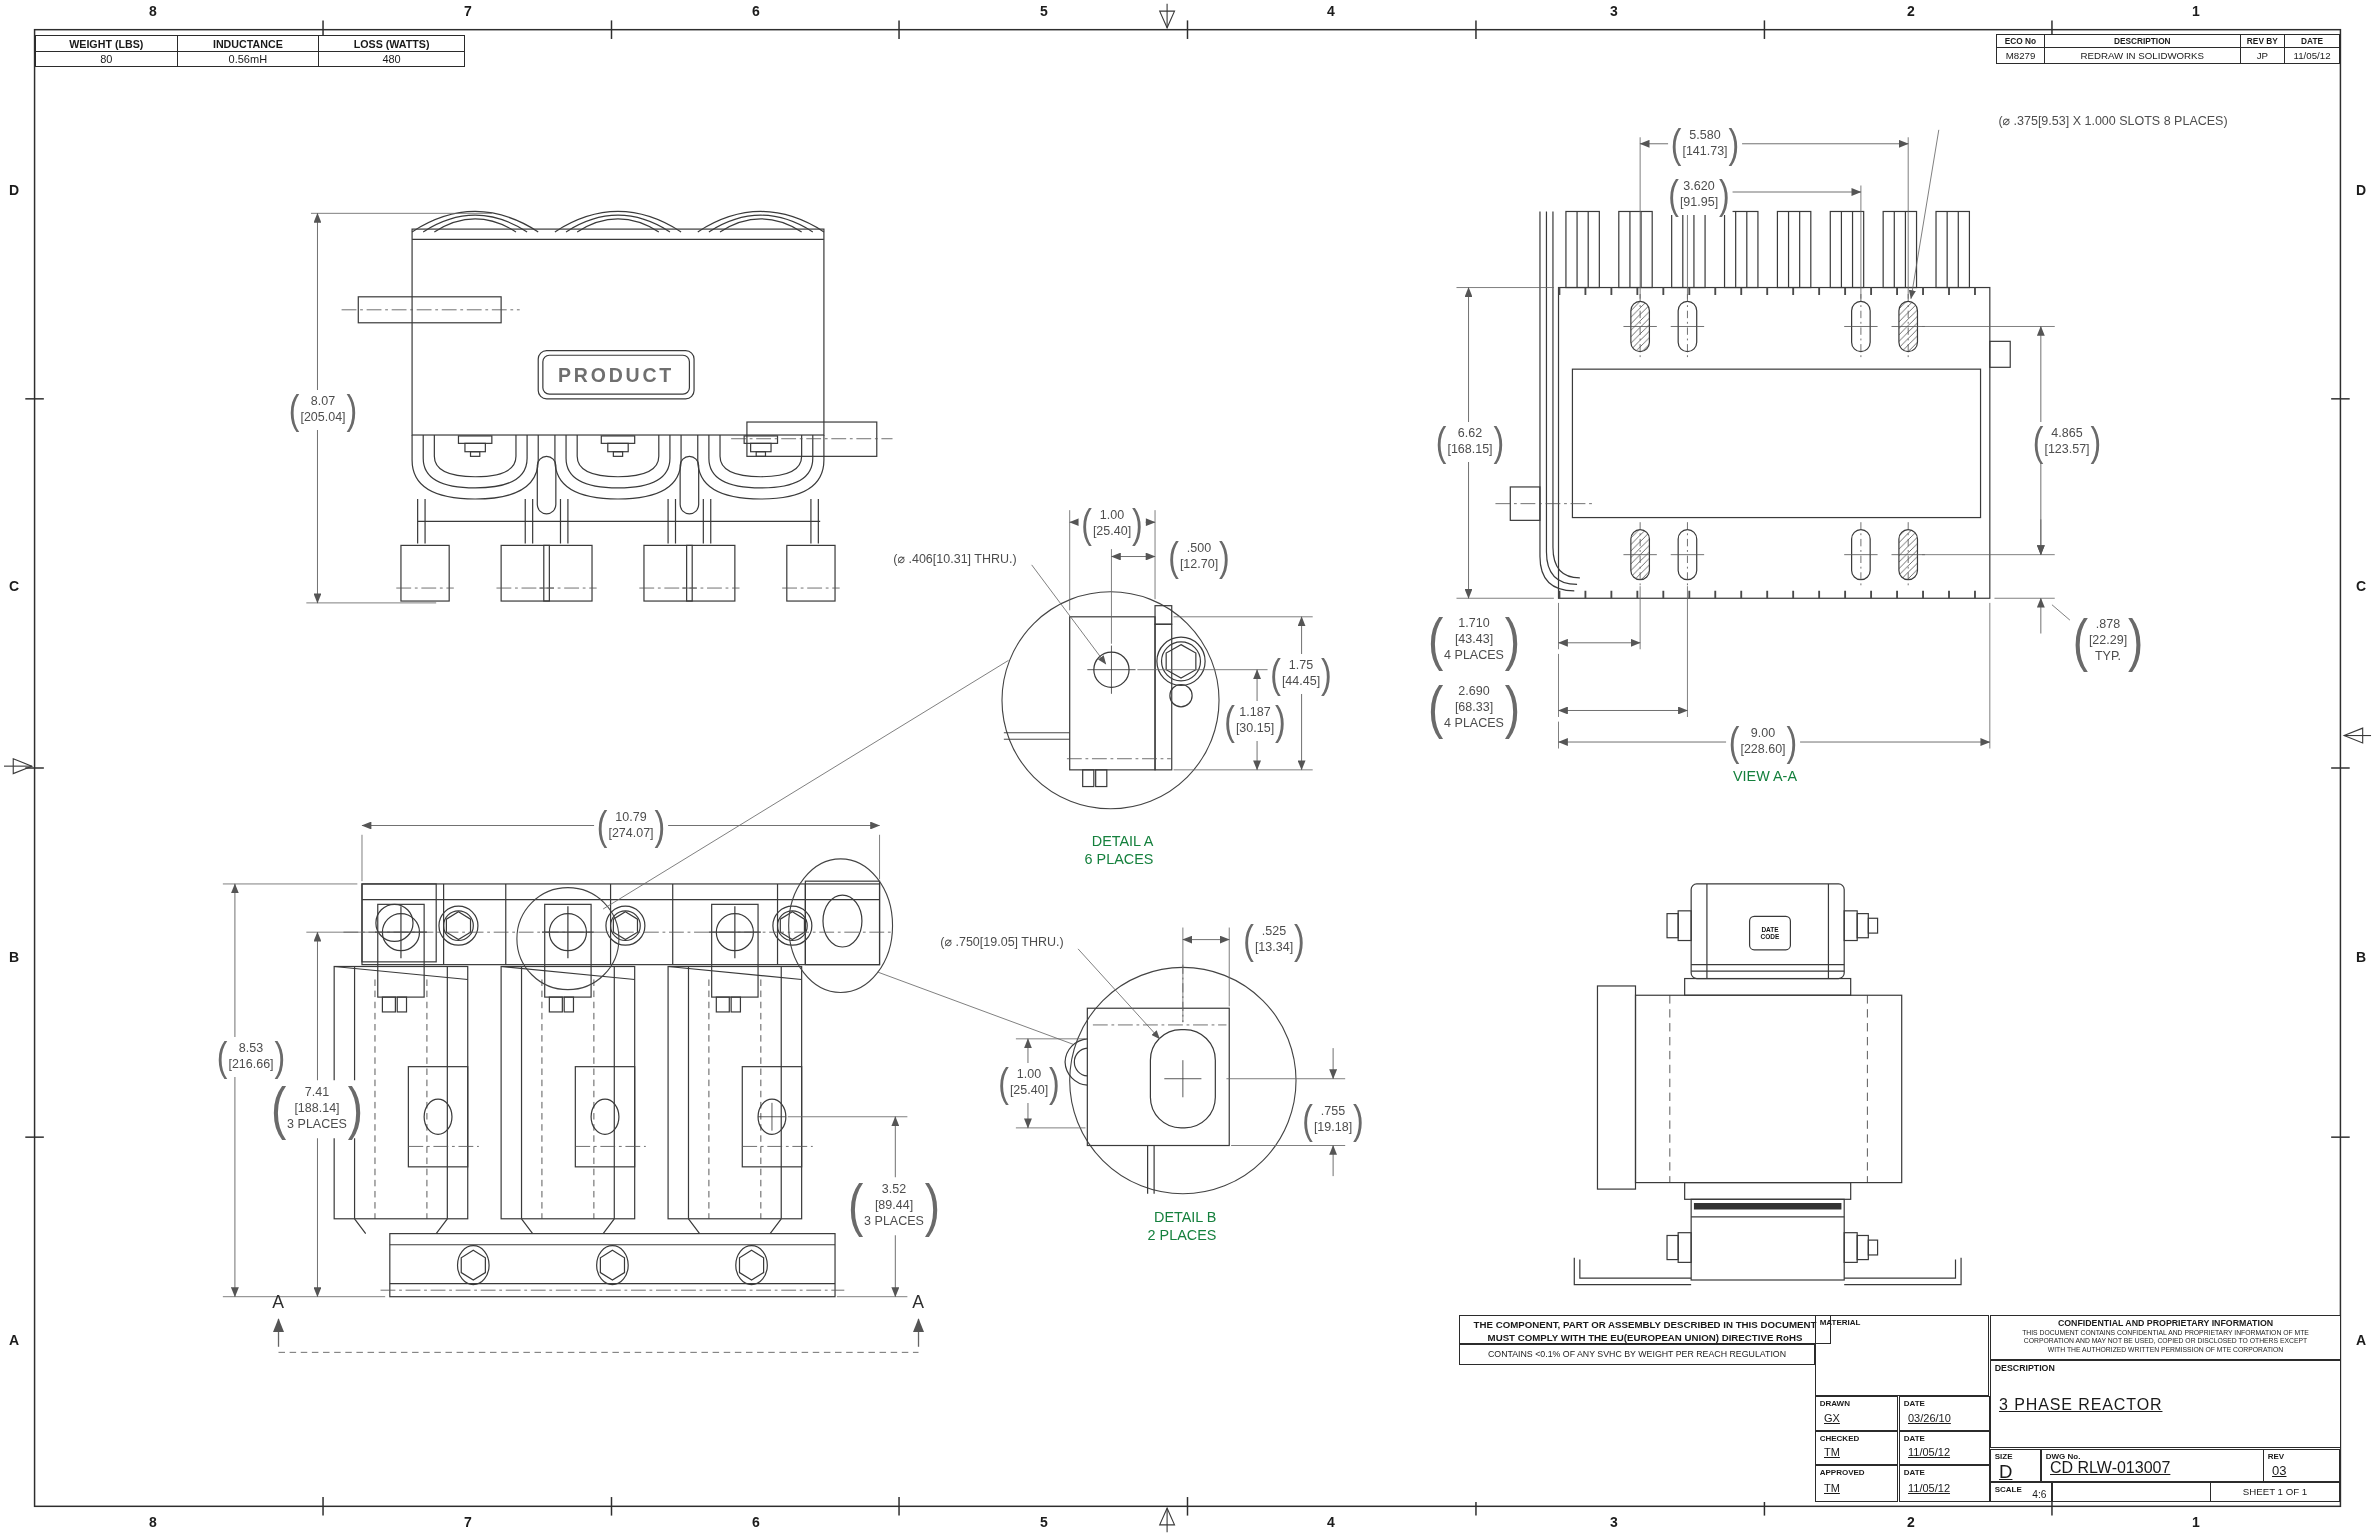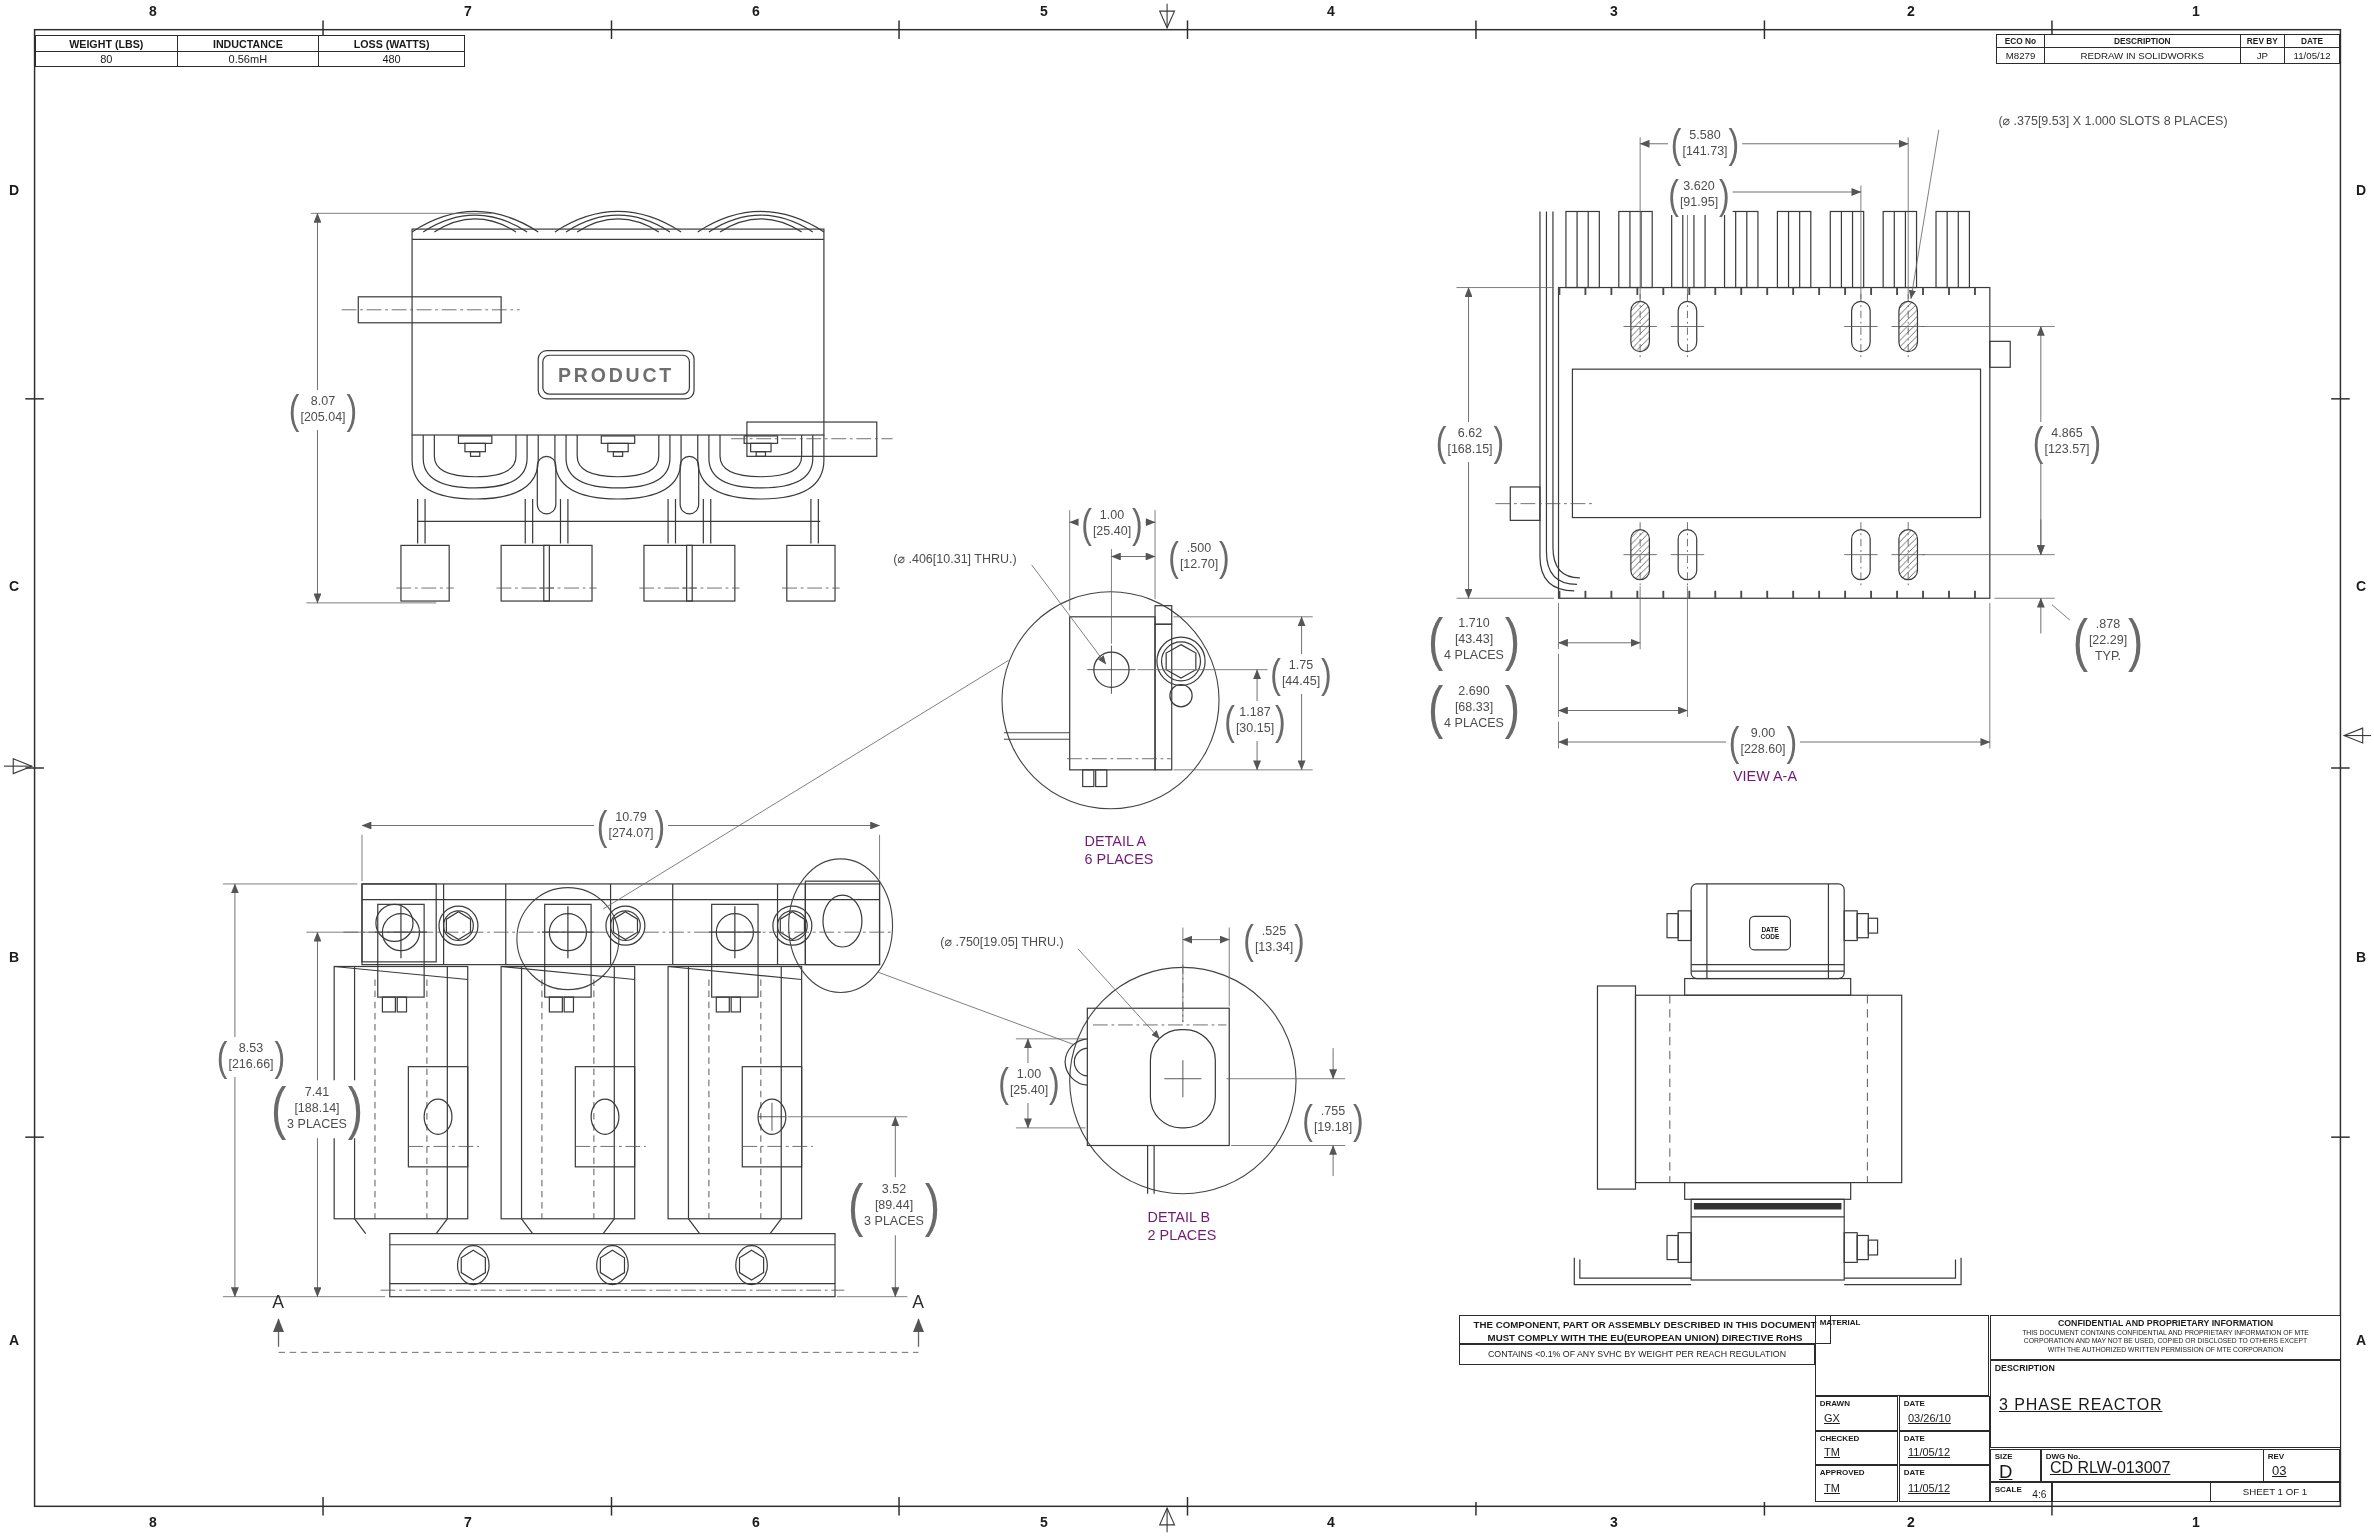--- a/index.html
+++ b/index.html
@@ -8,22 +8,22 @@
   svg{position:absolute;left:0;top:0;z-index:1;}
   .zone{position:absolute;transform:translate(-50%,-50%);font:bold 14px "Liberation Sans",sans-serif;color:#1c1c1c;z-index:2;}
   
   .lbl{position:absolute;transform:translate(-50%,-50%);display:flex;align-items:center;background:#fff;
        color:#4d4d4d;font:12.5px/1.25 "Liberation Sans",sans-serif;text-align:center;padding:0 1.9px;z-index:3;}
   .lbl .b{white-space:pre-line;}
   .lbl .p{font-size:32px;font-weight:200;transform:scaleY(1.25);color:#6a6a6a;padding:0 0.9px;}
   .lbl.l3 .p{font-size:46px;}
   .note{position:absolute;transform:translate(-50%,-50%);background:#fff;color:#4d4d4d;
         font:12.5px "Liberation Sans",sans-serif;white-space:nowrap;z-index:3;padding:0 1.9px;}
-  .vlabel{position:absolute;transform:translate(-50%,-50%);color:#701a75;font:14.4px/1.25 "Liberation Sans",sans-serif;
-        text-align:left;white-space:pre-line;z-index:3;}
+  .vlabel{position:absolute;transform:translate(-50%,-50%);color:#15803d;font:14.4px/1.25 "Liberation Sans",sans-serif;
+        text-align:right;white-space:pre-line;z-index:3;}
   .seclet{position:absolute;transform:translate(-50%,-50%);color:#2e2e2e;font:17.6px "Liberation Sans",sans-serif;z-index:3;}
   .product{position:absolute;transform:translate(-50%,-50%);font:bold 19.5px "Liberation Sans",sans-serif;
         letter-spacing:2.8px;color:#6f6f6f;z-index:3;}
   .datecode{position:absolute;transform:translate(-50%,-50%);font:bold 6.5px/1.15 "Liberation Sans",sans-serif;
         color:#111;text-align:center;white-space:pre-line;z-index:3;}
   
   table{border-collapse:collapse;position:absolute;z-index:2;background:#fff;}
   td,th{border:1.3px solid #2b2b2b;padding:0 5.6px;text-align:center;}
   #spec-table{left:35px;top:35px;width:430px;}
   #spec-table th{font:bold 10.7px "Liberation Sans",sans-serif;height:15px;}

